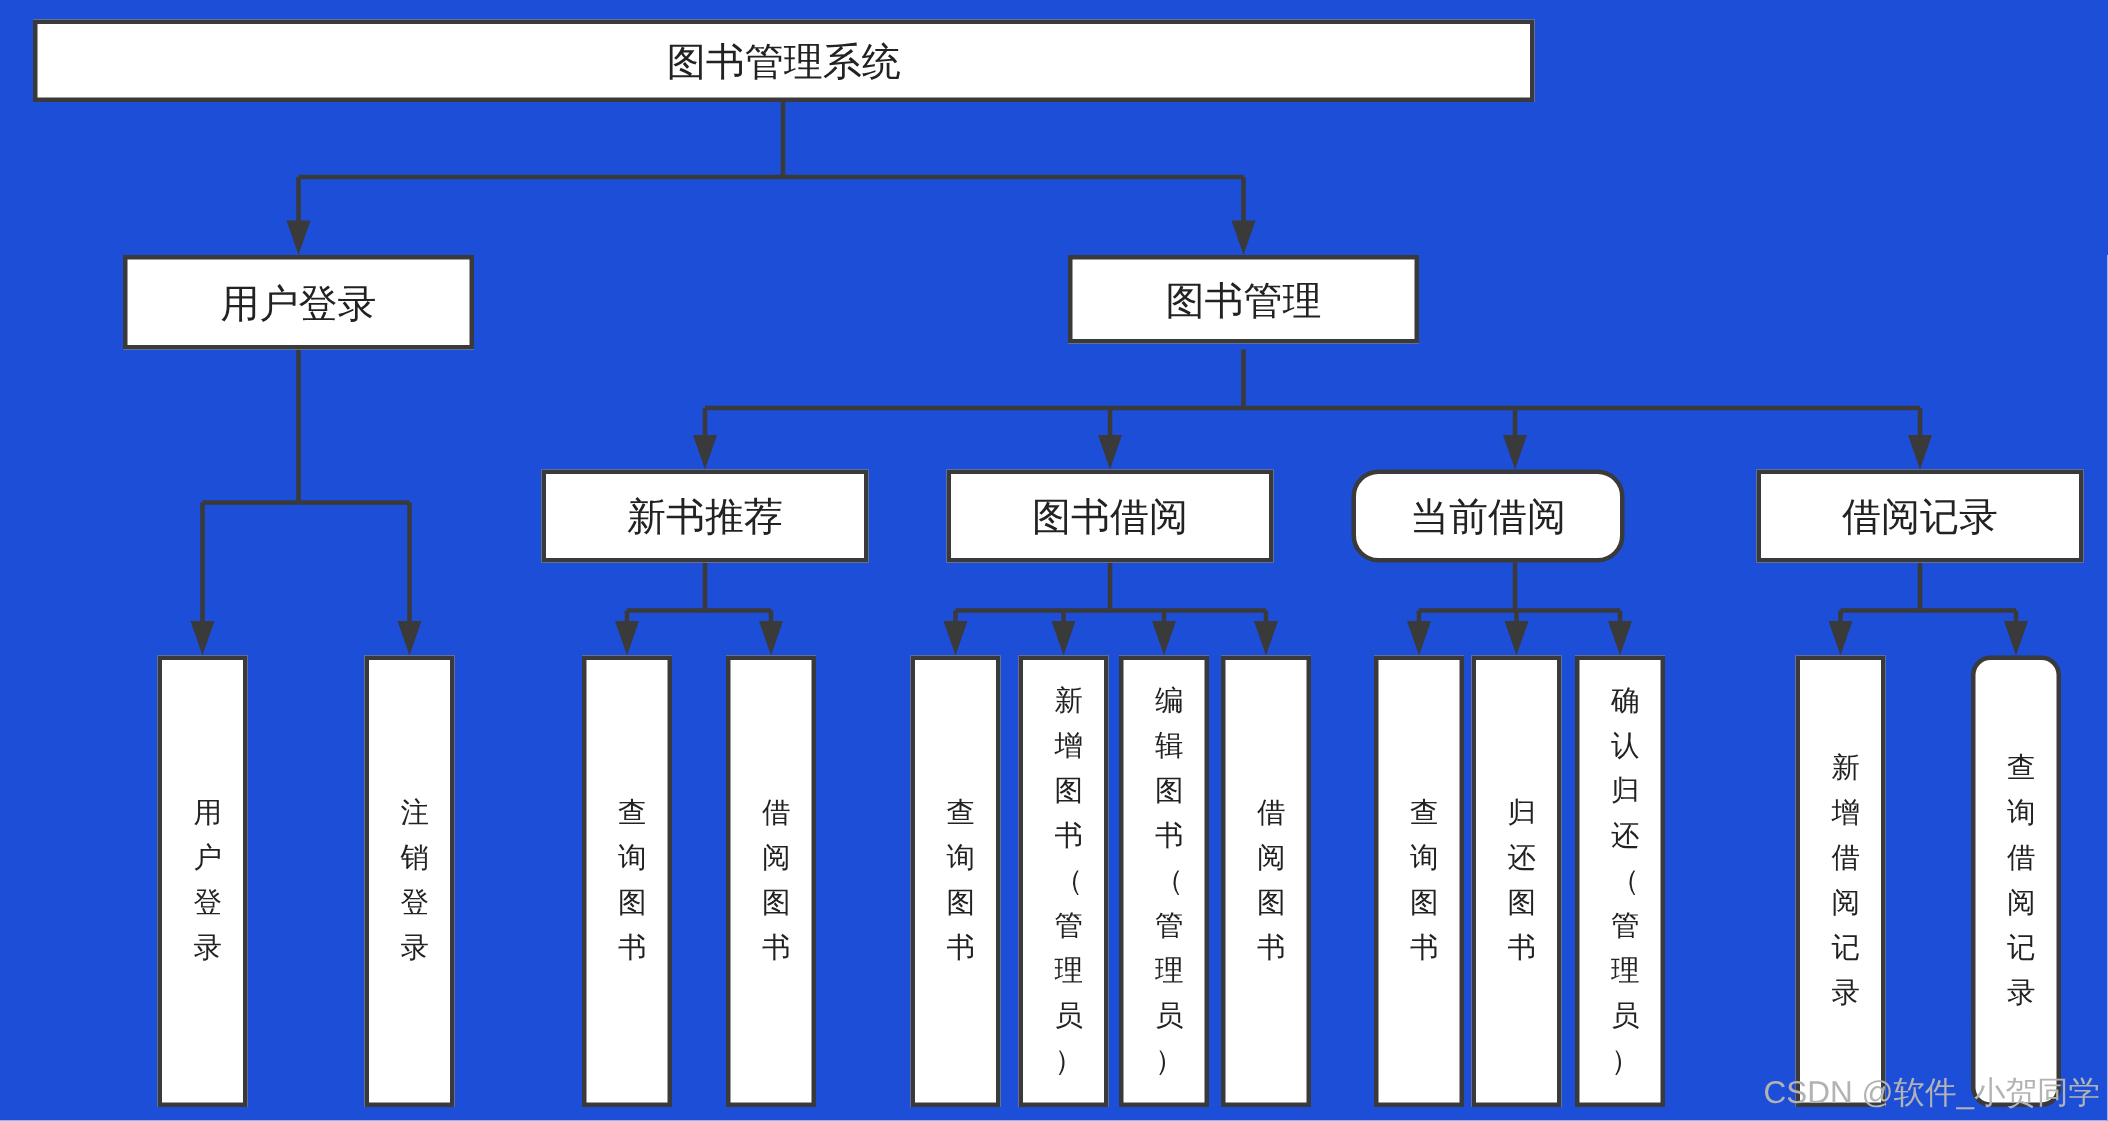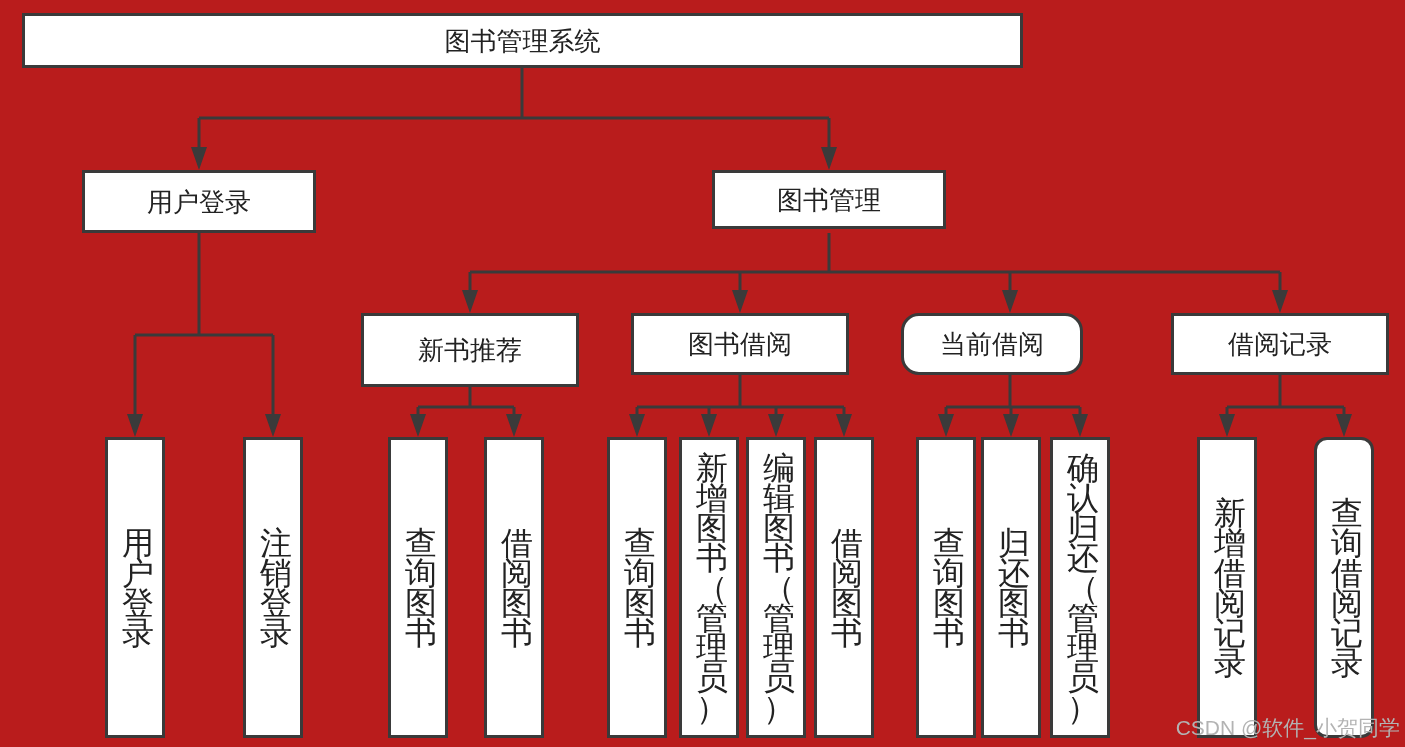--- a/index.html
+++ b/index.html
@@ -1,48 +1,48 @@
 <!DOCTYPE html>
 <html><head>
 <meta charset="utf-8">
 <style>
   html,body{margin:0;padding:0;background:#ffffff;}
   #canvas{
     position:relative;
     width:1405px;height:747px;
-    background:#b91c1c;
+    background:#1d4ed8;
     font-family:"Liberation Sans","DejaVu Sans",sans-serif;
     overflow:hidden;
   }
   #connectors{position:absolute;left:0;top:0;z-index:0;}
   .node{
     position:absolute;
     box-sizing:border-box;
     background:#ffffff;
     border:3px solid #3a3a3a;
     display:flex;align-items:center;justify-content:center;
     z-index:1;
     color:#222222;
   }
   .hlabel{font-size:26px;line-height:1;white-space:nowrap;}
   .leaf .vlabel{
     width:26px;
-    font-size:32px;
+    font-size:19px;
     line-height:30px;
     text-align:right;
     word-break:break-all;
     overflow-wrap:anywhere;
   }
   
   #n-root{left:22px;top:13px;width:1001px;height:55px;}
   
   #n-user-login{left:82px;top:170px;width:234px;height:63px;}
   #n-book-mgmt{left:712px;top:170px;width:234px;height:59px;}
   
-  #n-new-books{left:361px;top:313px;width:218px;height:74px;}
+  #n-new-books{left:361px;top:313px;width:218px;height:62px;}
   #n-book-borrow{left:631px;top:313px;width:218px;height:62px;}
   #n-current-borrow{left:901px;top:313px;width:182px;height:62px;border-radius:18px;}
   #n-borrow-records{left:1171px;top:313px;width:218px;height:62px;}
   
   .leaf{top:437px;width:60px;height:301px;}
   #n-leaf-login{left:105px;}
   #n-leaf-logout{left:243px;}
   #n-leaf-query1{left:388px;}
   #n-leaf-borrow1{left:484px;}
   #n-leaf-query2{left:607px;}

